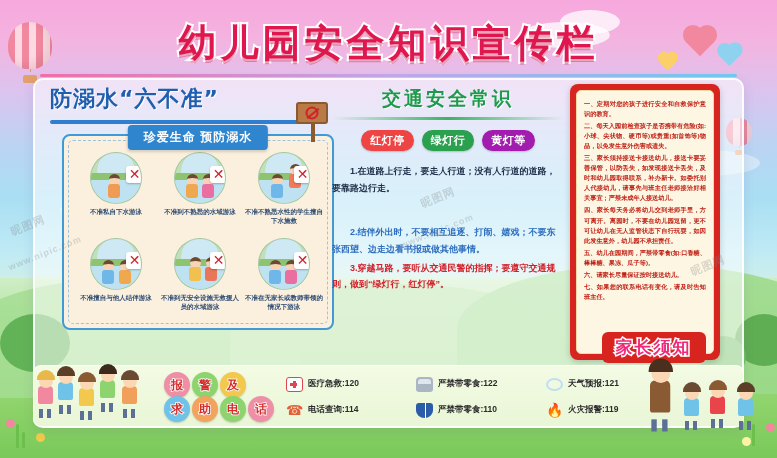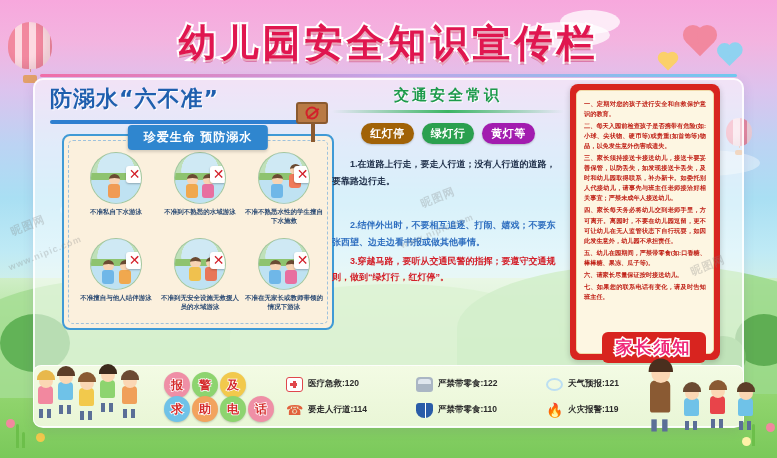--- a/index.html
+++ b/index.html
@@ -139,35 +139,35 @@
   .sign .board-w { width: 32px; height: 22px; background: #b97a45; border: 2px solid #8b5a2f; border-radius: 3px; position: relative; }
   .sign .no { position: absolute; left: 50%; top: 50%; transform: translate(-50%,-50%); width: 13px; height: 13px; border: 2px solid #d3202a; border-radius: 50%; }
   .sign .no:after { content:""; position: absolute; left: -2px; top: 4px; width: 15px; height: 2px; background: #d3202a; transform: rotate(-40deg); }
   .sign .post { width: 4px; height: 18px; background: #8b5a2f; margin: 0 auto; }
 
   
   .panel-mid {
     position: absolute; left: 332px; top: 86px; width: 232px; height: 272px; z-index: 7;
   }
   .mid-title {
-    text-align: center; font-size: 15px; font-weight: bold; color: #1d9a4b;
+    text-align: center; font-size: 19px; font-weight: bold; color: #1d9a4b;
     letter-spacing: 3px; font-family: "DejaVu Sans", sans-serif;
     text-shadow: 1px 1px 0 #ffffff;
   }
   .mid-rule {
     width: 100%; height: 3px; margin-top: 5px; border-radius: 2px;
     background: linear-gradient(90deg,rgba(29,154,75,0),#3bb463,rgba(29,154,75,0));
   }
   .lights { display: flex; justify-content: center; gap: 8px; margin-top: 10px; }
   .light {
     padding: 3px 9px; border-radius: 11px; font-size: 11px; font-weight: bold;
     color: #fff; letter-spacing: .5px; position: relative;
     box-shadow: 0 1px 2px rgba(0,0,0,.2);
   }
-  .light.red { background: #a16207; }
+  .light.red { background: #ef4444; }
   .light.green { background: #2ba04f; }
   .light.yellow { background: #a21caf; color: #fff; }
   .mid-body { margin-top: 12px; font-size: 9px; line-height: 1.85; text-indent: 2em; font-weight: bold; }
   .mid-body p { margin-bottom: 2px; }
   .p1 { color: #23334d; }
   .p2 { color: #2f6fc0; margin-top: 28px; }
   .p3 { color: #d3202a; }
   .mid-divider {
     position: absolute; right: -10px; top: 6px; width: 1px; height: 256px;
     border-right: 1px dashed #e39a9a;
@@ -471,21 +471,21 @@
       <div class="num">
         <span class="ico ico-car"></span>
         <span>严禁带零食:122</span>
       </div>
       <div class="num">
         <span class="ico ico-cloud"></span>
         <span>天气预报:121</span>
       </div>
       <div class="num">
         <span class="ico ico-phone">☎</span>
-        <span>要走人行道:114</span>
+        <span>电话查询:114</span>
       </div>
       <div class="num">
         <span class="ico ico-shield"></span>
         <span>严禁带零食:110</span>
       </div>
       <div class="num">
         <span class="ico ico-fire">🔥</span>
         <span>火灾报警:119</span>
       </div>
     </div>

